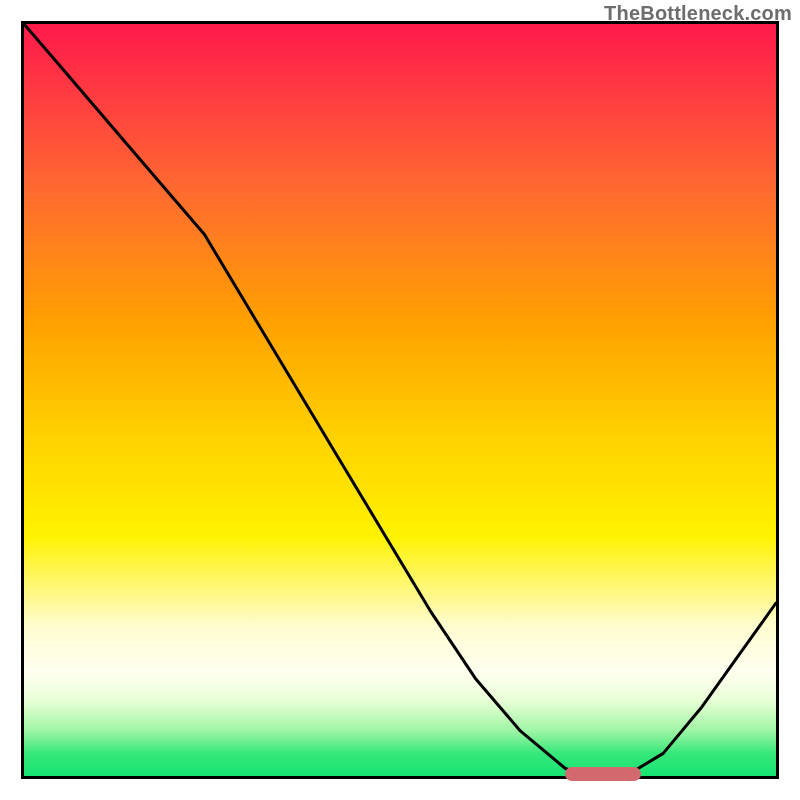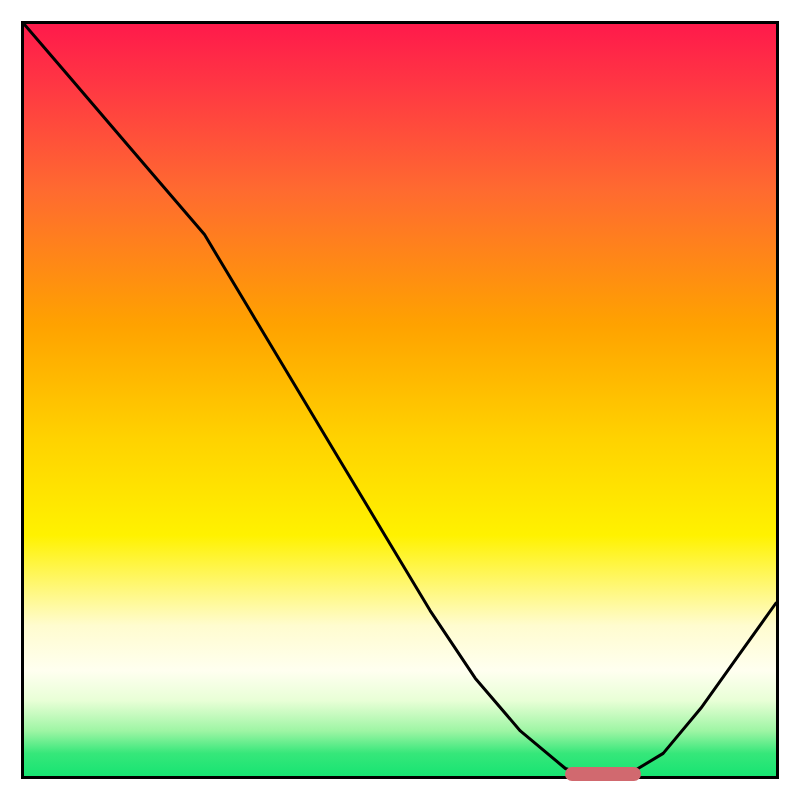--- a/index.html
+++ b/index.html
@@ -68,20 +68,21 @@
     height: 14px;
     border-radius: 7px;
     background: #d1696f;
   }
 </style>
 </head>
 <body>
 
 <div class="chart-container">
 
+  <div class="attribution">TheBottleneck.com</div>
 
   <div class="plot-area">
     <div class="gradient-bg"></div>
 
     <svg class="curve" viewBox="0 0 752 752" preserveAspectRatio="none">
       <path id="curve-path" fill="none" stroke="#000000" stroke-width="3" stroke-linecap="round" stroke-linejoin="round" d="M0.0 0.0 L45.1 52.6 L90.2 105.3 L135.4 157.9 L180.5 210.6 L225.6 285.8 L270.7 361.0 L315.8 436.2 L361.0 511.4 L406.1 586.6 L451.2 654.2 L496.3 706.9 L541.4 744.5 L564.0 752.0 L601.6 752.0 L639.2 729.4 L676.8 684.3 L714.4 631.7 L752.0 579.0"></path>
     </svg>
 
     <div id="optimal-marker" class="marker" style="left: 541.44px; width: 75.2px; bottom: -5px; background: rgb(209, 105, 111);"></div>
   </div>

